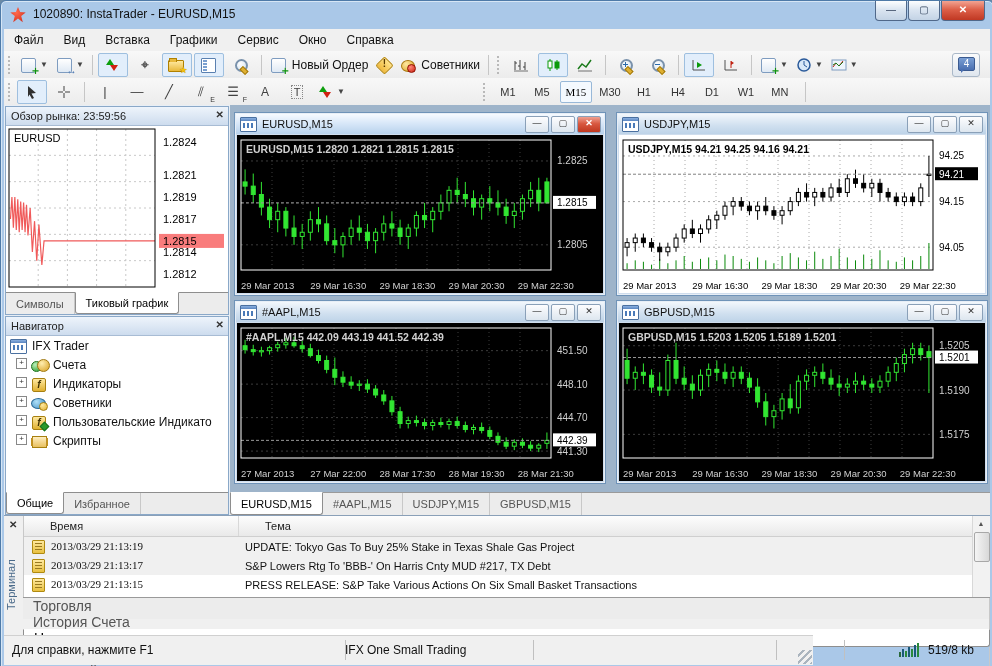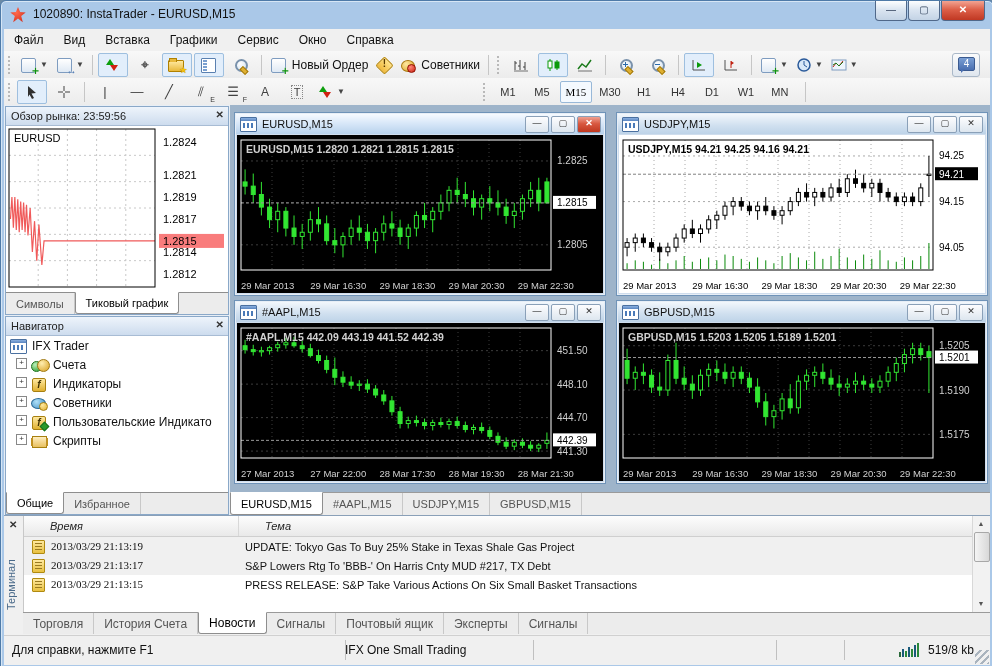--- a/index.html
+++ b/index.html
@@ -96,34 +96,34 @@
   .cbody{position:absolute;left:2px;top:22px;right:2px;bottom:2px;}
   .cbody.dark{background:#000;}
   .cbody.light{background:#fff;}
   .mdi-tabs{position:absolute;left:0;right:0;bottom:0;height:22px;background:#ececec;border-top:1px solid #9a9a9a;display:flex;font-size:11px;}
   
   .terminal{position:absolute;left:3px;top:514px;width:986px;height:119px;background:#f0f0f0;border-top:1px solid #8aa0b8;}
   .term-side{position:absolute;left:0;top:0;width:19px;bottom:0;}
   .term-x{position:absolute;left:5px;top:3px;font-size:10px;font-weight:bold;color:#333;}
   .term-label{position:absolute;left:1px;top:18px;bottom:0;width:16px;writing-mode:vertical-rl;transform:rotate(180deg);font-size:11px;color:#4a6a8a;text-align:center;}
   .tgrid{position:absolute;left:19px;top:0;right:17px;height:96px;background:#fff;border-left:1px solid #c8c8c8;overflow:hidden;}
-  .t-head{display:grid;grid-template-columns:215px 1fr;height:20px;background:linear-gradient(#fdfdfd,#e9e9e9);border-bottom:1px solid #cfcfcf;font-size:11px;color:#222;font-style:italic;}
+  .t-head{display:grid;grid-template-columns:215px 1fr;height:20px;background:linear-gradient(#fdfdfd,#e9e9e9);border-bottom:1px solid #cfcfcf;font-size:11px;color:#222;}
   .t-head span{display:flex;align-items:center;padding-left:26px;border-right:1px solid #d8d8d8;}
   .t-row{display:grid;grid-template-columns:215px 1fr;height:19px;font-size:11px;color:#111;align-items:center;}
   .t-row.alt{background:#f0f0f0;}
   .t-time{display:flex;align-items:flex-start;padding-left:4px;font-family:Liberation Serif, serif;}
   .t-topic{padding-left:6px;white-space:nowrap;overflow:hidden;}
   .news-ico{width:11px;height:12px;background:linear-gradient(#ffe9a0,#e8c040);border:1px solid #b08a10;border-radius:1px;margin:0 6px 0 4px;position:relative;}
   .news-ico:before{content:"";position:absolute;left:2px;top:2px;right:2px;height:7px;background:repeating-linear-gradient(180deg,#9a7a20 0 1px,transparent 1px 3px);}
   .vscroll{position:absolute;right:0;top:0;width:17px;height:96px;background:#f2f2f2;border-left:1px solid #d8d8d8;}
   .vs-arrow{position:absolute;left:2px;width:12px;height:12px;font-size:7px;color:#555;text-align:center;line-height:12px;}
   .vs-thumb{position:absolute;left:1px;top:16px;width:14px;height:28px;background:linear-gradient(90deg,#f5f5f5,#d8d8d8);border:1px solid #a8a8a8;border-radius:2px;}
-  .term-tabs{position:absolute;left:19px;right:0;bottom:1px;height:21px;background:#ececec;border-top:1px solid #9a9a9a;display:flex;font-size:12px;}
+  .term-tabs{position:absolute;left:19px;right:0;bottom:16px;height:21px;background:#ececec;border-top:1px solid #9a9a9a;display:flex;font-size:14px;flex-direction:column;}
   
-  .statusbar{position:absolute;left:3px;top:634px;width:986px;height:29px;background:#f0f0f0;border-top:1px solid #d0d0d0;font-size:12px;color:#111;}
+  .statusbar{position:absolute;left:3px;top:634px;width:809px;height:29px;background:#f0f0f0;border-top:1px solid #d0d0d0;font-size:12px;color:#111;}
   .sb-cell{position:absolute;top:4px;height:20px;display:flex;align-items:center;padding:0 8px;border-right:1px solid #c0c0c0;}
   .conn{display:flex;align-items:flex-end;height:14px;margin-right:8px;}
   .conn span{width:2px;margin-right:1px;}
   .sizegrip{position:absolute;right:1px;bottom:1px;width:14px;height:14px;background:repeating-linear-gradient(135deg,transparent 0 3px,#aab4be 3px 5px);}
 </style>
 </head>
 <body>
 
 <div id="app">
 

